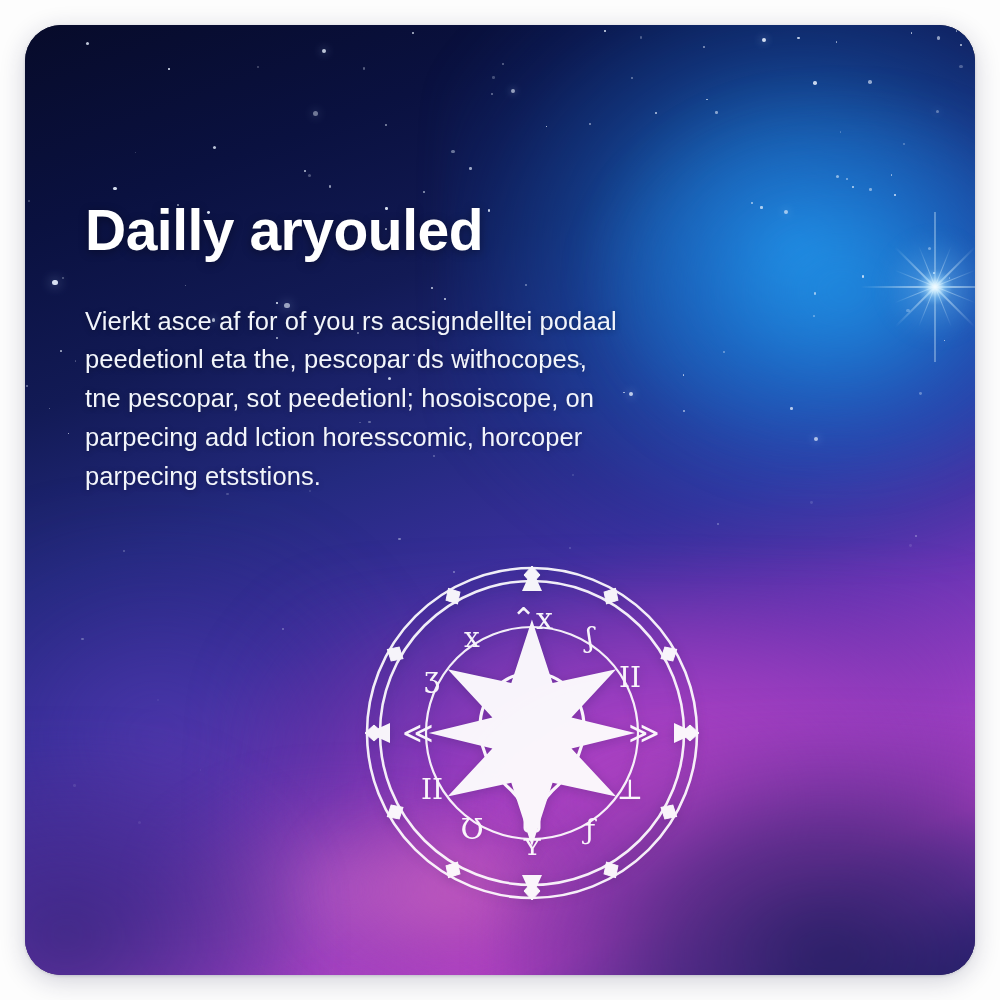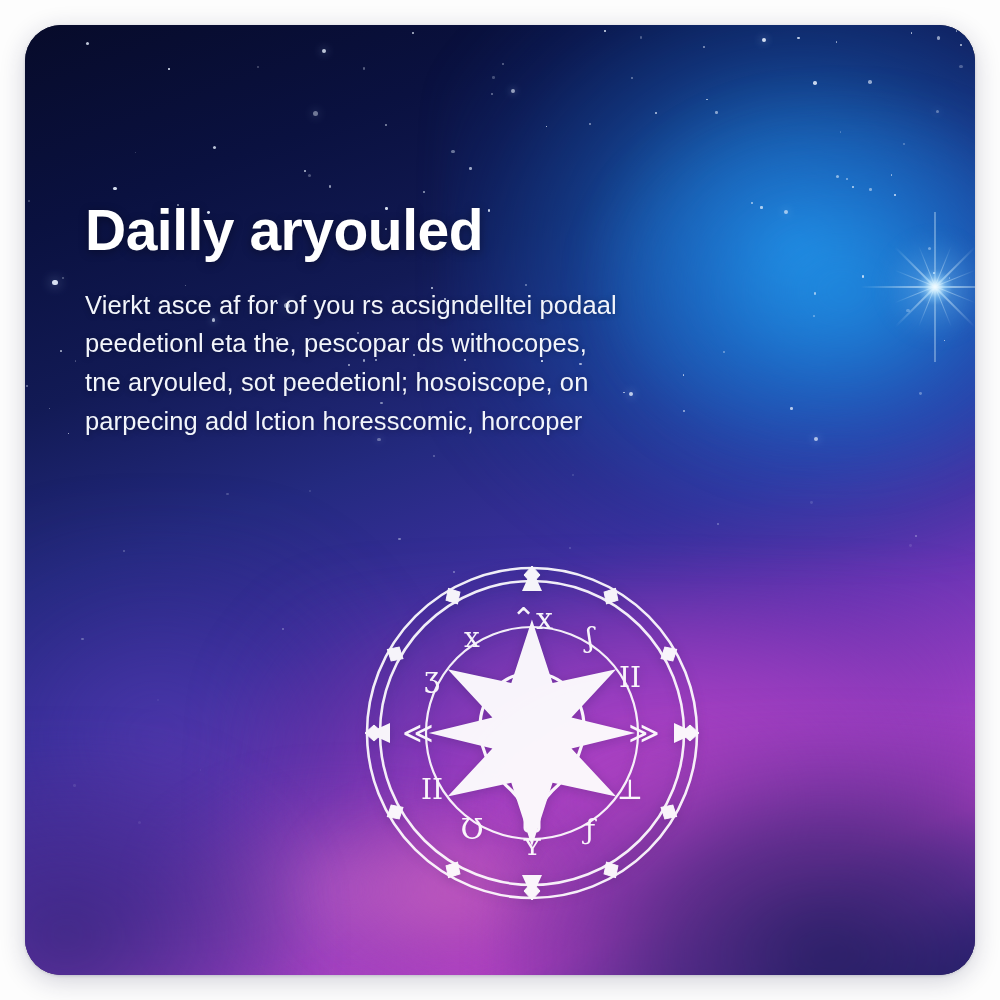--- a/index.html
+++ b/index.html
@@ -243,21 +243,21 @@
     font-family: "Liberation Sans", sans-serif;
     font-size: 57px;
     font-weight: bold;
     letter-spacing: -0.5px;
     color: #ffffff;
     line-height: 1.08;
     text-shadow: 0 2px 10px rgba(0,0,0,0.35);
   }
 
   .body-text {
-    margin: 24px 0 0 0;
+    margin: 40px 0 0 0;
     font-family: "Liberation Sans", sans-serif;
     font-size: 25.5px;
     font-weight: 400;
     color: #f2f5fb;
     line-height: 1.52;
     letter-spacing: 0.1px;
     text-shadow: 0 1px 6px rgba(0,0,0,0.30);
   }
   .body-line { display: block; white-space: nowrap; }
 
@@ -427,22 +427,23 @@
       <div class="ray ray-d5"></div>
       <div class="ray ray-d6"></div>
       <div class="core"></div>
     </div>
 
     <div class="content">
       <h1 class="title">Dailly aryouled</h1>
       <p class="body-text">
         <span class="body-line">Vierkt asce af for of you rs acsigndelltei podaal</span>
         <span class="body-line">peedetionl eta the, pescopar ds withocopes,</span>
-        <span class="body-line">tne aryouled, sot peedetionl; hosoiscope, on</span>
+        <span class="body-line">tne pescopar, sot peedetionl; hosoiscope, on</span>
         <span class="body-line">parpecing add lction horesscomic, horcoper</span>
+        <span class="body-line">parpecing etststions.</span>
       </p>
     </div>
 
     <svg class="zodiac" viewBox="0 0 340 340">
       <g fill="none" stroke="#ffffff" stroke-width="2.6" opacity="0.97">
         <circle cx="170" cy="170" r="165"></circle>
         <circle cx="170" cy="170" r="152"></circle>
         <circle cx="170" cy="170" r="106" stroke-width="2.2"></circle>
       </g>
 

